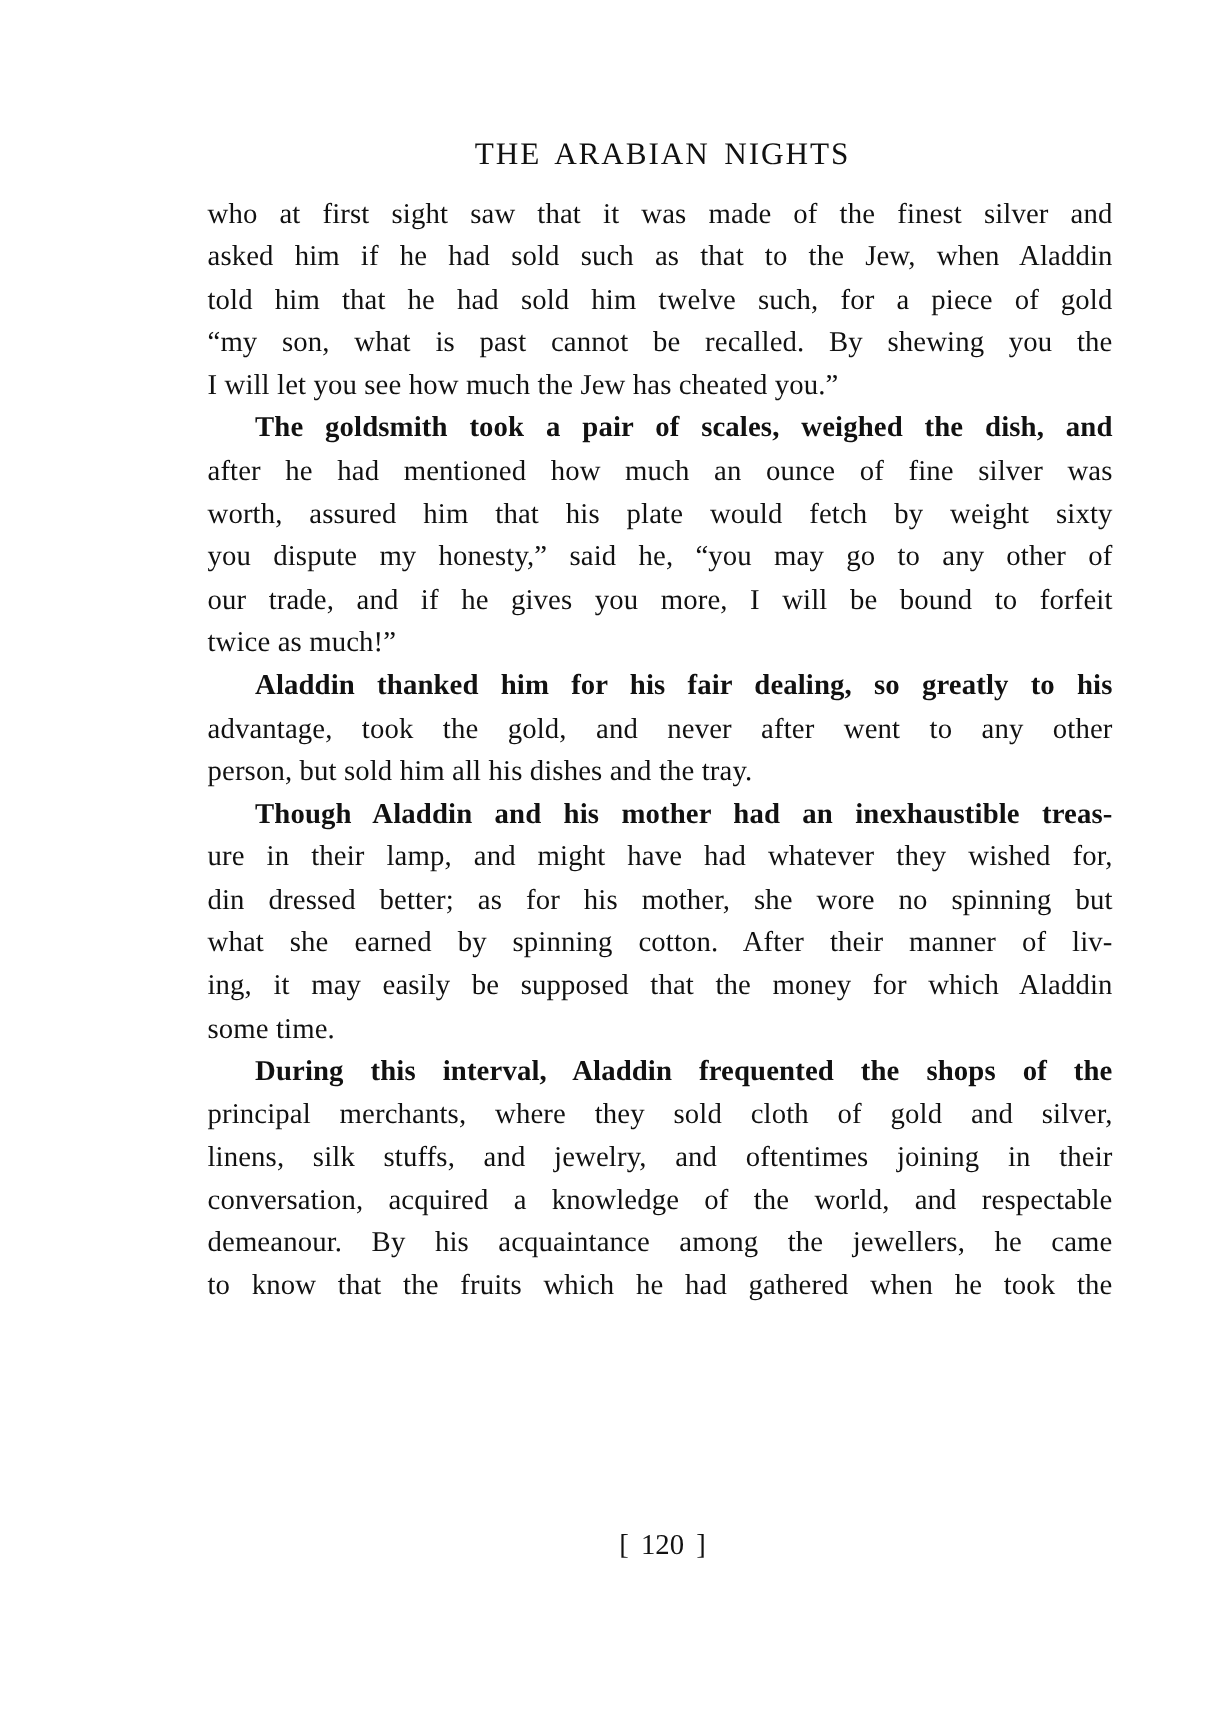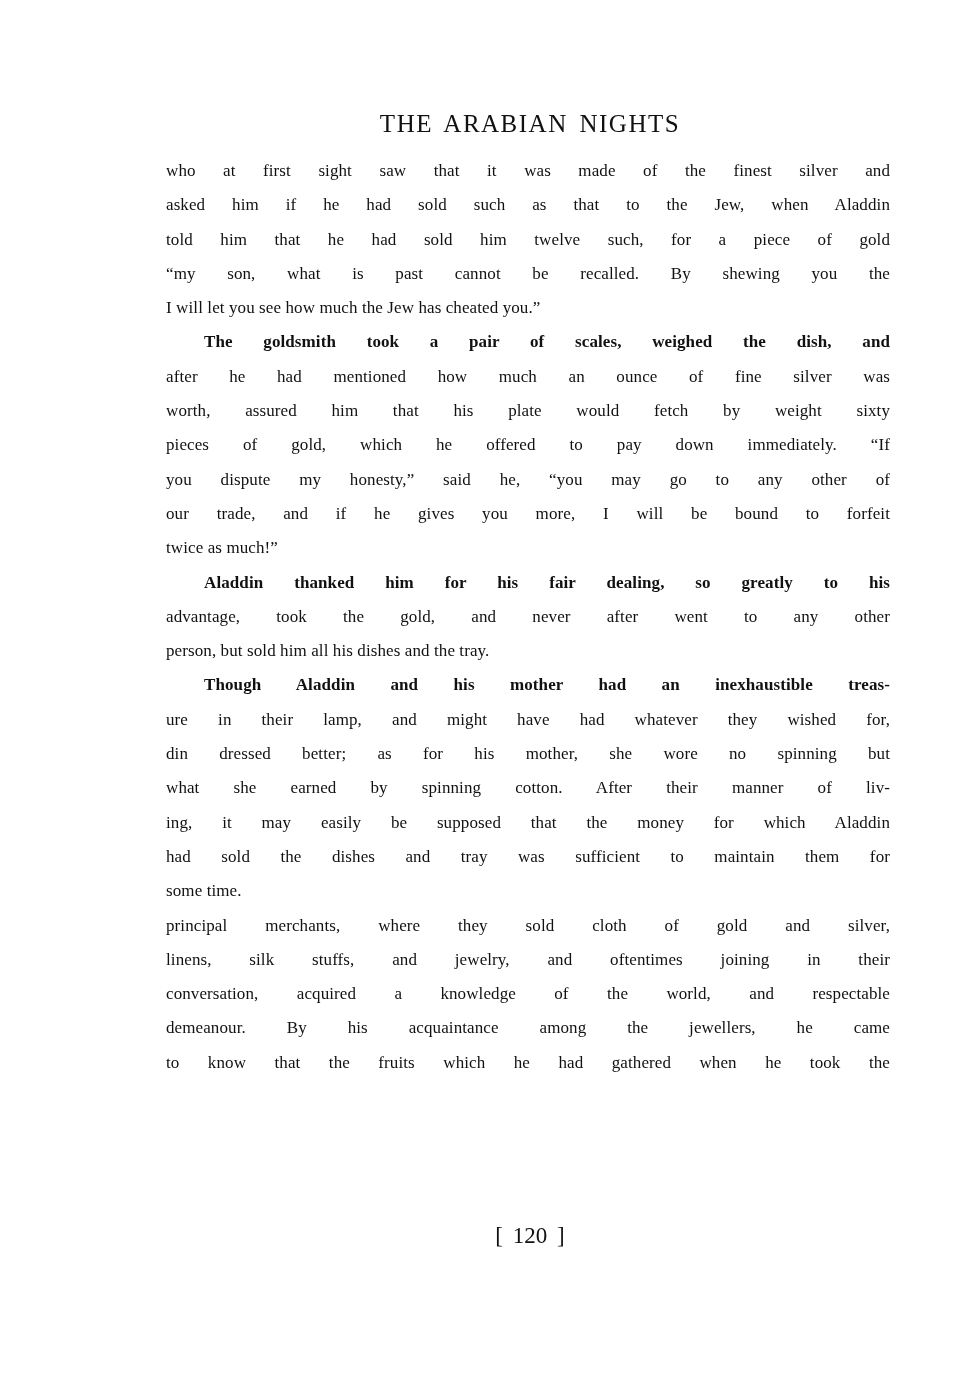--- a/index.html
+++ b/index.html
@@ -29,21 +29,21 @@
     .text-block {
       position: absolute;
       top: 154px;
       left: 166px;
       width: 724px;
     }
     .line {
       display: block;
       height: 34.3px;
       line-height: 34.3px;
-      font-size: 17px;
+      font-size: 23px;
       white-space: nowrap;
       text-align: justify;
       text-align-last: justify;
       letter-spacing: 0.1px;
     }
     .line.last {
       text-align-last: left;
     }
     .line.indent {
       padding-left: 38px;
@@ -70,40 +70,39 @@
       <span class="line">who at first sight saw that it was made of the finest silver and</span>
       <span class="line">asked him if he had sold such as that to the Jew, when Aladdin</span>
       <span class="line">told him that he had sold him twelve such, for a piece of gold</span>
       <span class="line">“my son, what is past cannot be recalled.  By shewing you the</span>
       <span class="line last">I will let you see how much the Jew has cheated you.”</span>
     </div>
     <div>
       <span class="line indent">The goldsmith took a pair of scales, weighed the dish, and</span>
       <span class="line">after he had mentioned how much an ounce of fine silver was</span>
       <span class="line">worth, assured him that his plate would fetch by weight sixty</span>
-      <span class="line">pieces of gold, which he offered to pay down immediately.  “If</span>
       <span class="line">you dispute my honesty,” said he, “you may go to any other of</span>
       <span class="line">our trade, and if he gives you more, I will be bound to forfeit</span>
       <span class="line last">twice as much!”</span>
     </div>
     <div>
       <span class="line indent">Aladdin thanked him for his fair dealing, so greatly to his</span>
       <span class="line">advantage, took the gold, and never after went to any other</span>
       <span class="line last">person, but sold him all his dishes and the tray.</span>
     </div>
     <div>
       <span class="line indent">Though Aladdin and his mother had an inexhaustible treas-</span>
       <span class="line">ure in their lamp, and might have had whatever they wished for,</span>
       <span class="line">din dressed better;  as for his mother, she wore no spinning but</span>
       <span class="line">what she earned by spinning cotton.  After their manner of liv-</span>
       <span class="line">ing, it may easily be supposed that the money for which Aladdin</span>
-      <span class="line">had sold the dishes and tray was sufficient to maintain them for</span>
       <span class="line last">some time.</span>
     </div>
     <div>
+      <span class="line indent">During this interval, Aladdin frequented the shops of the</span>
       <span class="line">principal merchants, where they sold cloth of gold and silver,</span>
       <span class="line">linens, silk stuffs, and jewelry, and oftentimes joining in their</span>
       <span class="line">conversation, acquired a knowledge of the world, and respectable</span>
       <span class="line">demeanour.  By his acquaintance among the jewellers, he came</span>
       <span class="line">to know that the fruits which he had gathered when he took the</span>
     </div>
   </div>
 
 <div class="page-number">[ 120 ]</div>
 

